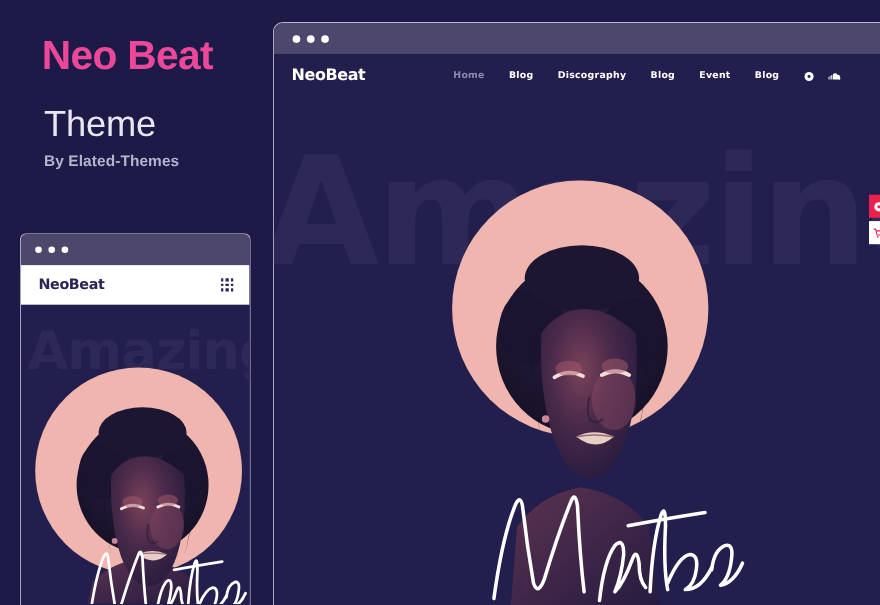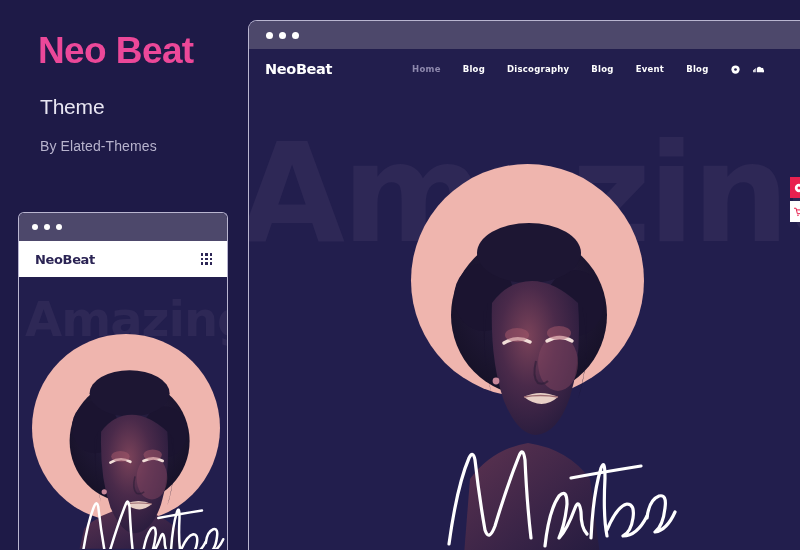--- a/index.html
+++ b/index.html
@@ -14,26 +14,26 @@
 
   
   #promo { position:absolute; left:0; top:0; width:250px; height:550px; }
   #promo-title {
     position:absolute; left:38px; top:32px;
     font-size:37px; font-weight:700; color:#ec4899;
     letter-spacing:-0.6px; line-height:1.05; white-space:nowrap;
   }
   #promo-sub {
     position:absolute; left:40px; top:95px;
-    font-size:21px; font-weight:400; color:#e8e6f2;
+    font-size:33px; font-weight:400; color:#e8e6f2;
     letter-spacing:-0.2px; line-height:1.1; white-space:nowrap;
   }
   #promo-author {
     position:absolute; left:40px; top:138px;
-    font-size:14px; font-weight:400; color:#b7b3cd;
+    font-size:14px; font-weight:700; color:#b7b3cd;
     letter-spacing:0.1px; white-space:nowrap;
   }
 
   
   .frame { position:absolute; overflow:hidden; }
   .frame-chrome {
     background:#4d486b; width:100%;
     display:flex; align-items:center;
   }
   .dots { display:flex; gap:6px; }

